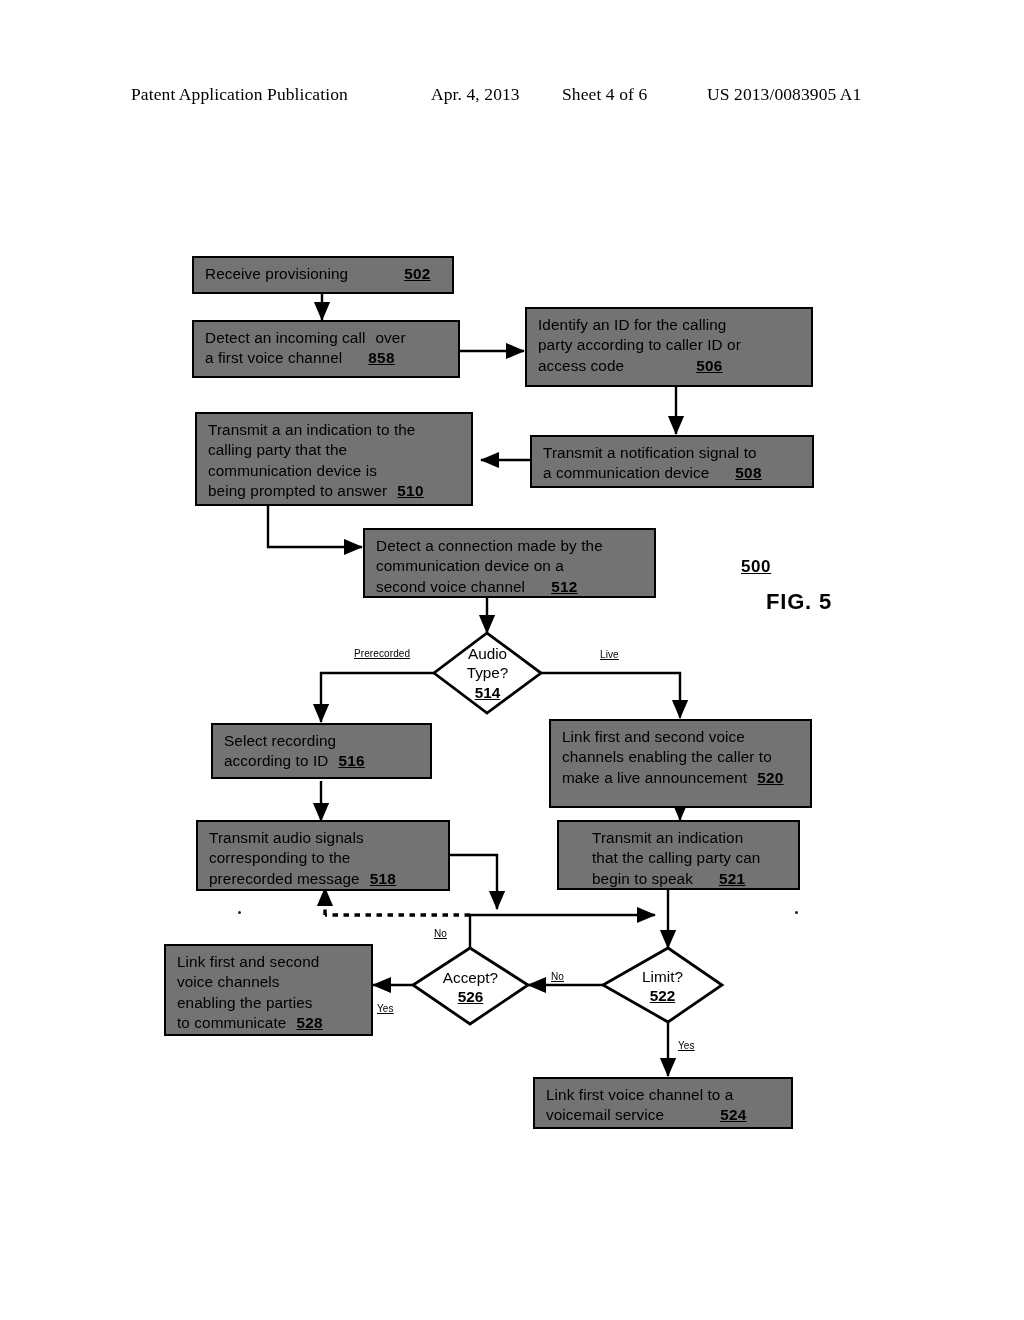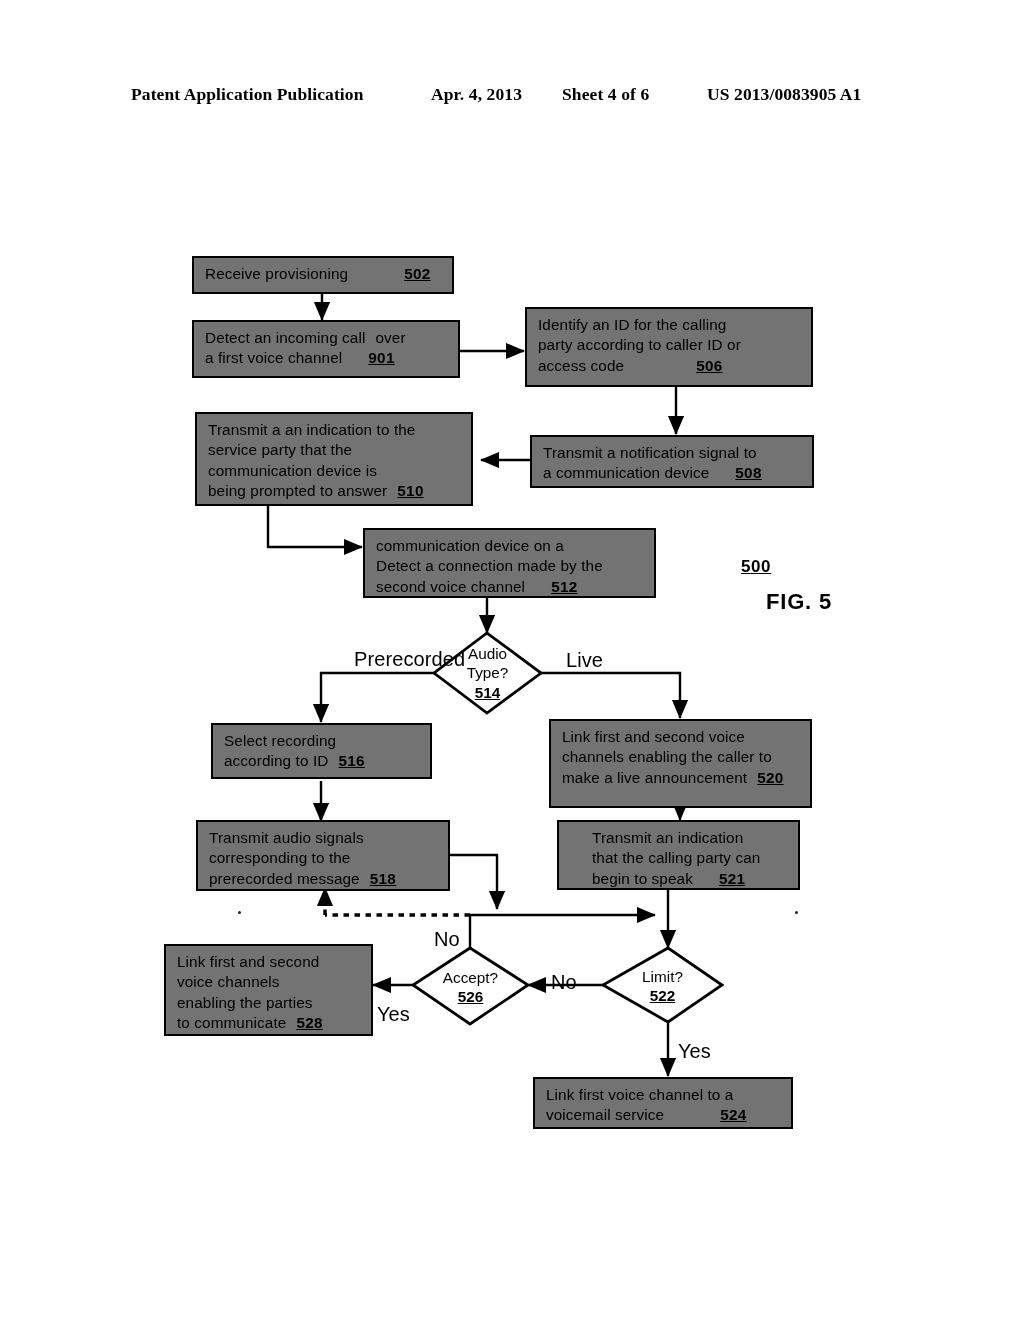--- a/index.html
+++ b/index.html
@@ -19,21 +19,21 @@
   
   .pub-header {
     position: absolute;
     top: 84px;
     left: 0;
     width: 1024px;
     height: 30px;
     display: flex;
     align-items: baseline;
     font-family: "Liberation Serif", serif;
-    font-weight: bold;
+    font-weight: normal;
     font-size: 17.5px;
     letter-spacing: 0.1px;
     white-space: nowrap;
   }
   .hdr-title { position: absolute; left: 131px; }
   .hdr-date  { position: absolute; left: 431px; }
   .hdr-sheet { position: absolute; left: 562px; }
   .hdr-num   { position: absolute; left: 707px; }
 
   
@@ -84,24 +84,25 @@
     font-size: 15.3px;
     line-height: 1.25;
     text-align: center;
     pointer-events: none;
   }
   .diamond-label .ref { text-decoration: underline; font-weight: 600; }
 
   
   .edge-label {
     position: absolute;
-    font-size: 20px;
+    font-size: 10px;
     letter-spacing: 0.1px;
     white-space: nowrap;
     background: transparent;
+    text-decoration: underline;
   }
 
   
   .fig-ref {
     position: absolute;
     font-size: 17px;
     font-weight: bold;
     text-decoration: underline;
     letter-spacing: 0.6px;
   }
@@ -197,51 +198,51 @@
   <span class="rowline">
     <span class="txt">Receive provisioning</span><span class="gap-l"></span><span class="ref">502</span>
   </span>
 </div>
 
 <div class="node" style="left:192px; top:320px; width:268px; height:58px;">
   <span class="rowline">
     <span class="txt">Detect an incoming call</span><span class="gap-s"></span><span class="txt">over</span>
   </span>
   <span class="rowline">
-    <span class="txt">a first voice channel</span><span class="gap-m"></span><span class="ref">901</span>
+    <span class="txt">a first voice channel</span><span class="gap-m"></span><span class="ref">858</span>
   </span>
 </div>
 
 <div class="node" style="left:525px; top:307px; width:288px; height:80px;">
   <span class="rowline"><span class="txt">Identify an ID for the calling</span></span>
   <span class="rowline"><span class="txt">party according to caller ID or</span></span>
   <span class="rowline">
     <span class="txt">access code</span><span class="gap-xl"></span><span class="ref">506</span>
   </span>
 </div>
 
 <div class="node" style="left:530px; top:435px; width:284px; height:53px;">
   <span class="rowline"><span class="txt">Transmit a notification signal to</span></span>
   <span class="rowline">
     <span class="txt">a communication device</span><span class="gap-m"></span><span class="ref">508</span>
   </span>
 </div>
 
 <div class="node" style="left:195px; top:412px; width:278px; height:94px;">
   <span class="rowline"><span class="txt">Transmit a an indication to the</span></span>
-  <span class="rowline"><span class="txt">service party that the</span></span>
+  <span class="rowline"><span class="txt">calling party that the</span></span>
   <span class="rowline"><span class="txt">communication device is</span></span>
   <span class="rowline">
     <span class="txt">being prompted to answer</span><span class="gap-s"></span><span class="ref">510</span>
   </span>
 </div>
 
 <div class="node" style="left:363px; top:528px; width:293px; height:70px;">
+  <span class="rowline"><span class="txt">Detect a connection made by the</span></span>
   <span class="rowline"><span class="txt">communication device on a</span></span>
-  <span class="rowline"><span class="txt">Detect a connection made by the</span></span>
   <span class="rowline">
     <span class="txt">second voice channel</span><span class="gap-m"></span><span class="ref">512</span>
   </span>
 </div>
 
 <div class="diamond-wrap" style="left:434px; top:633px; width:107px; height:80px;">
   <div class="diamond-label">
     <span>Audio</span>
     <span>Type?</span>
     <span class="ref">514</span>
@@ -303,21 +304,21 @@
 </div>
 
 <div class="node" style="left:533px; top:1077px; width:260px; height:52px;">
   <span class="rowline"><span class="txt">Link first voice channel to a</span></span>
   <span class="rowline">
     <span class="txt">voicemail service</span><span class="gap-l"></span><span class="ref">524</span>
   </span>
 </div>
 
 <div class="edge-label" style="left:354px; top:648px;">Prerecorded</div>
-<div class="edge-label" style="left:566px; top:649px;">Live</div>
+<div class="edge-label" style="left:600px; top:649px;">Live</div>
 <div class="edge-label" style="left:434px; top:928px;">No</div>
 <div class="edge-label" style="left:551px; top:971px;">No</div>
 <div class="edge-label" style="left:377px; top:1003px;">Yes</div>
 <div class="edge-label" style="left:678px; top:1040px;">Yes</div>
 
 <div class="fig-ref" style="left:741px; top:557px;">500</div>
 <div class="fig-title" style="left:722px; top:589px;margin-left:44px;">FIG. 5</div>
 
 <div class="speck" style="left:238px; top:911px;"></div>
 <div class="speck" style="left:795px; top:911px;"></div>

